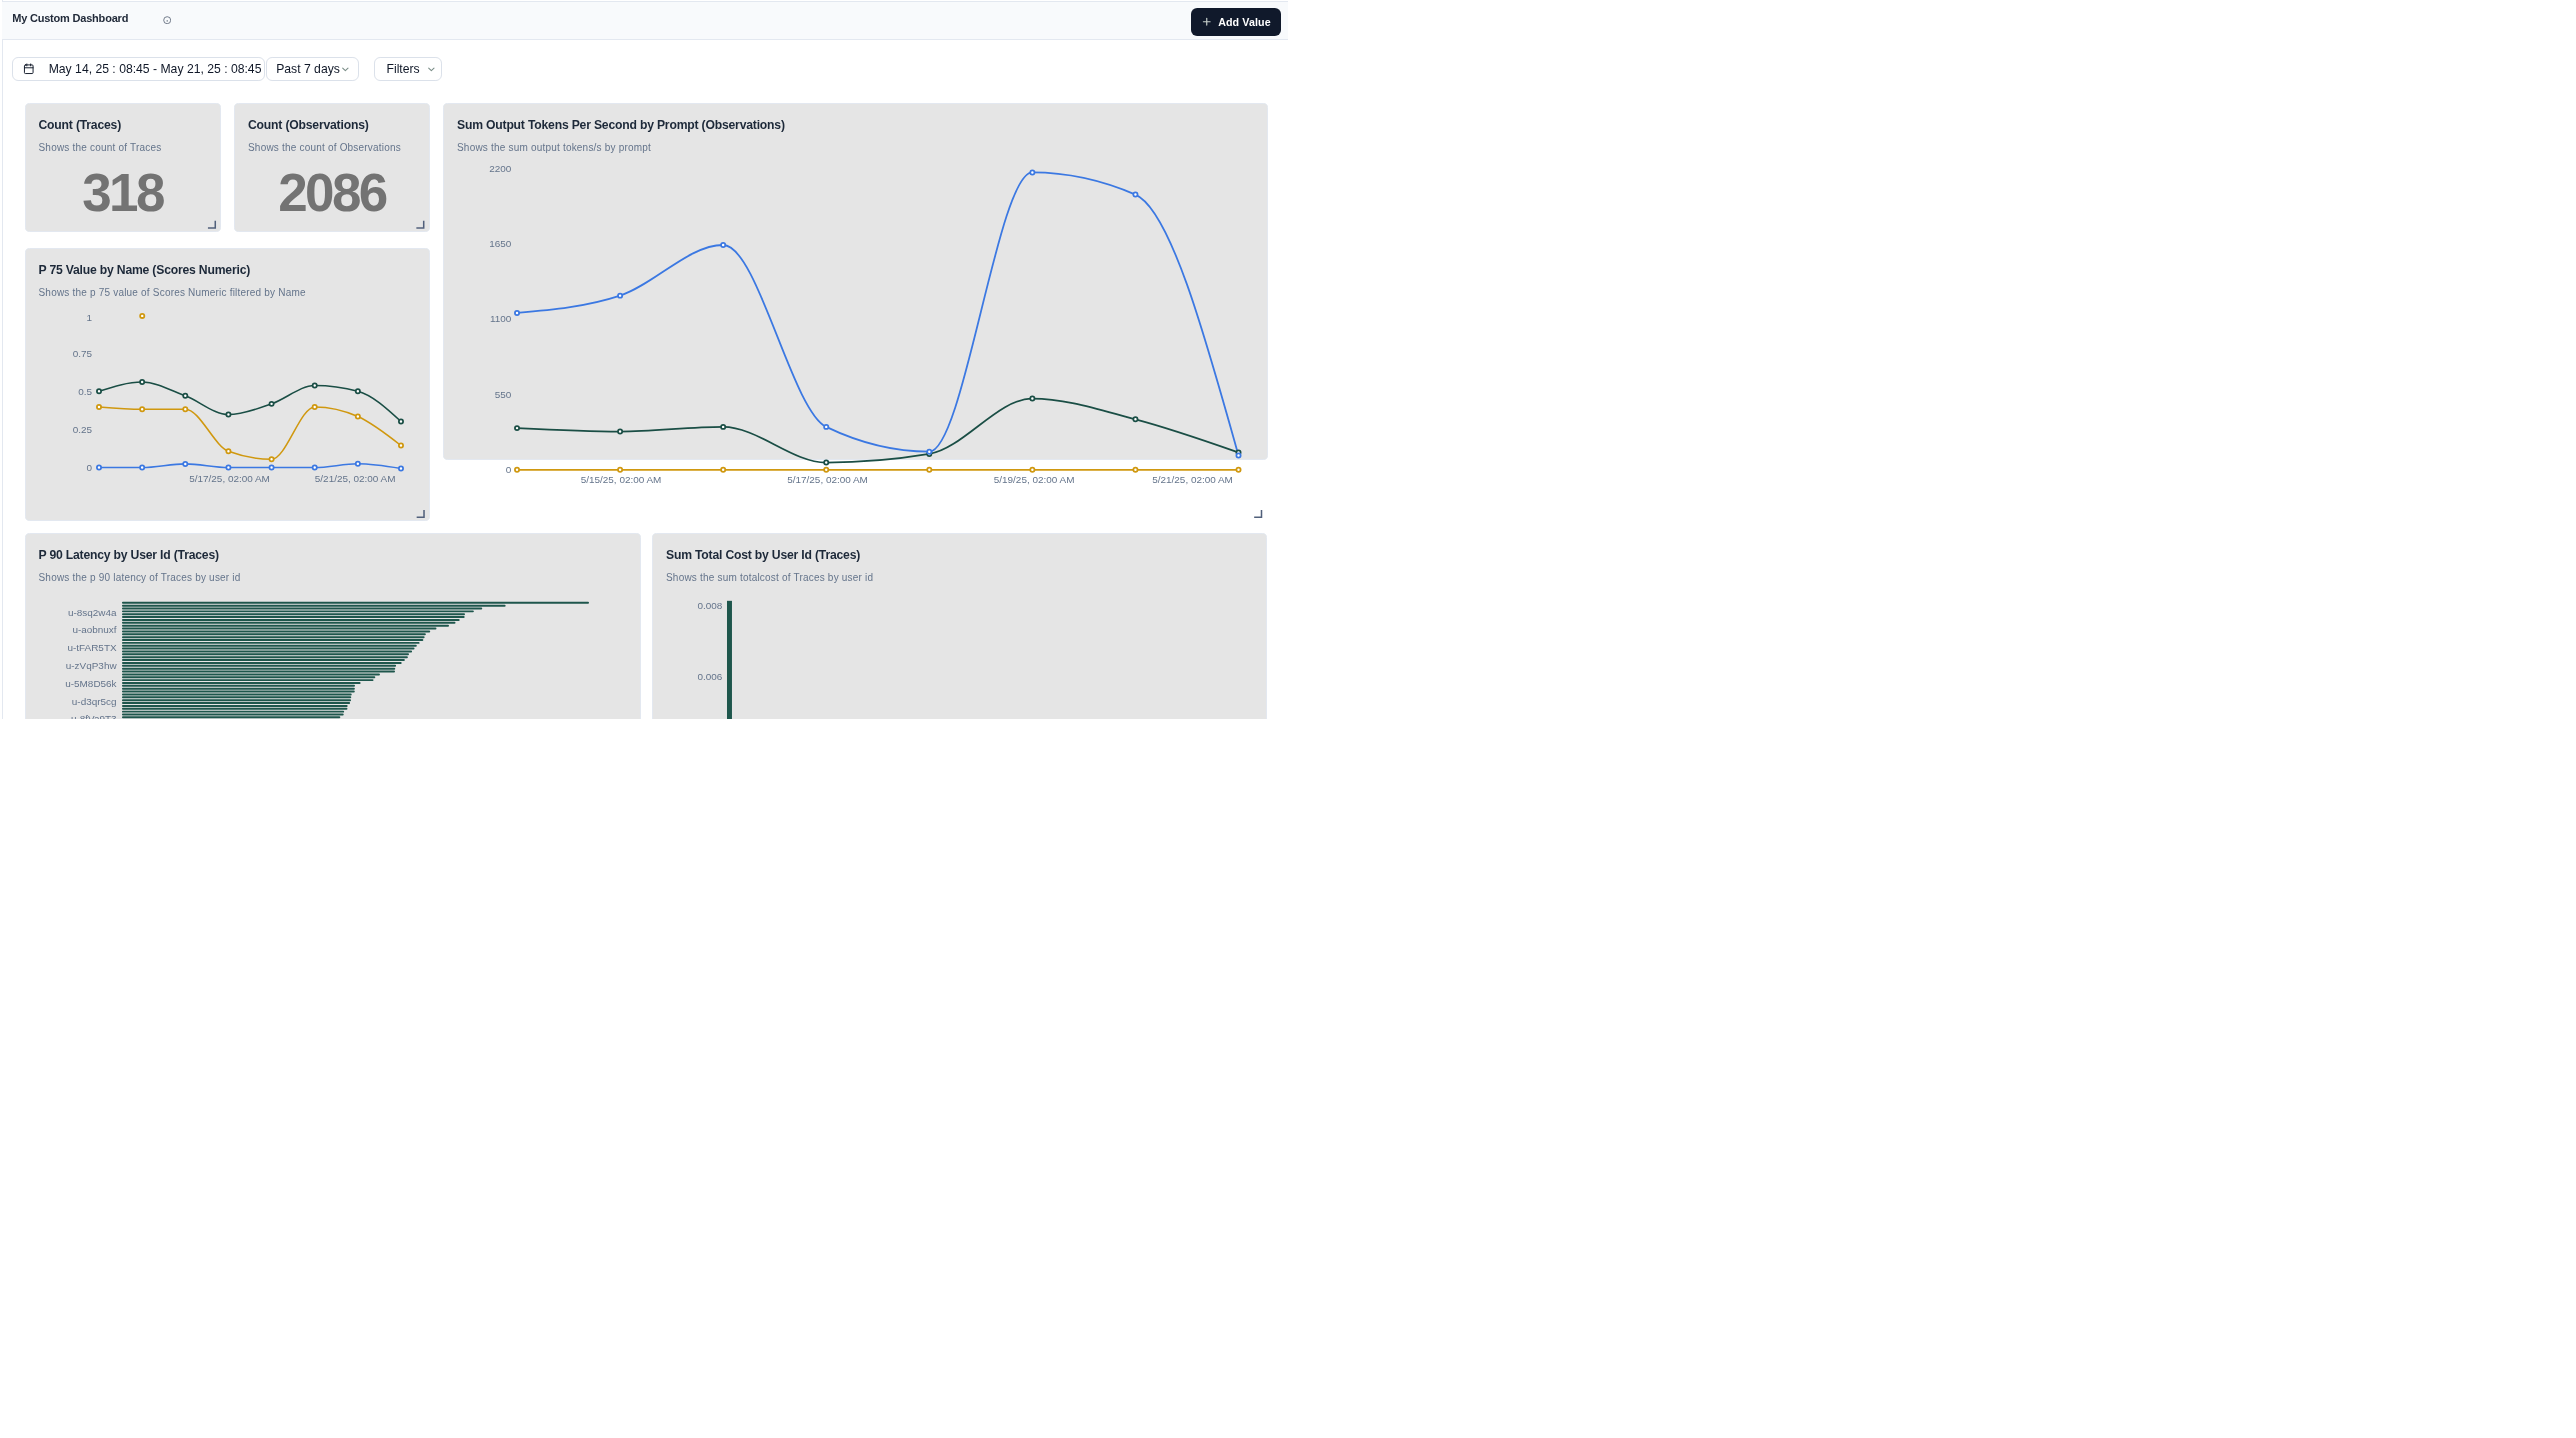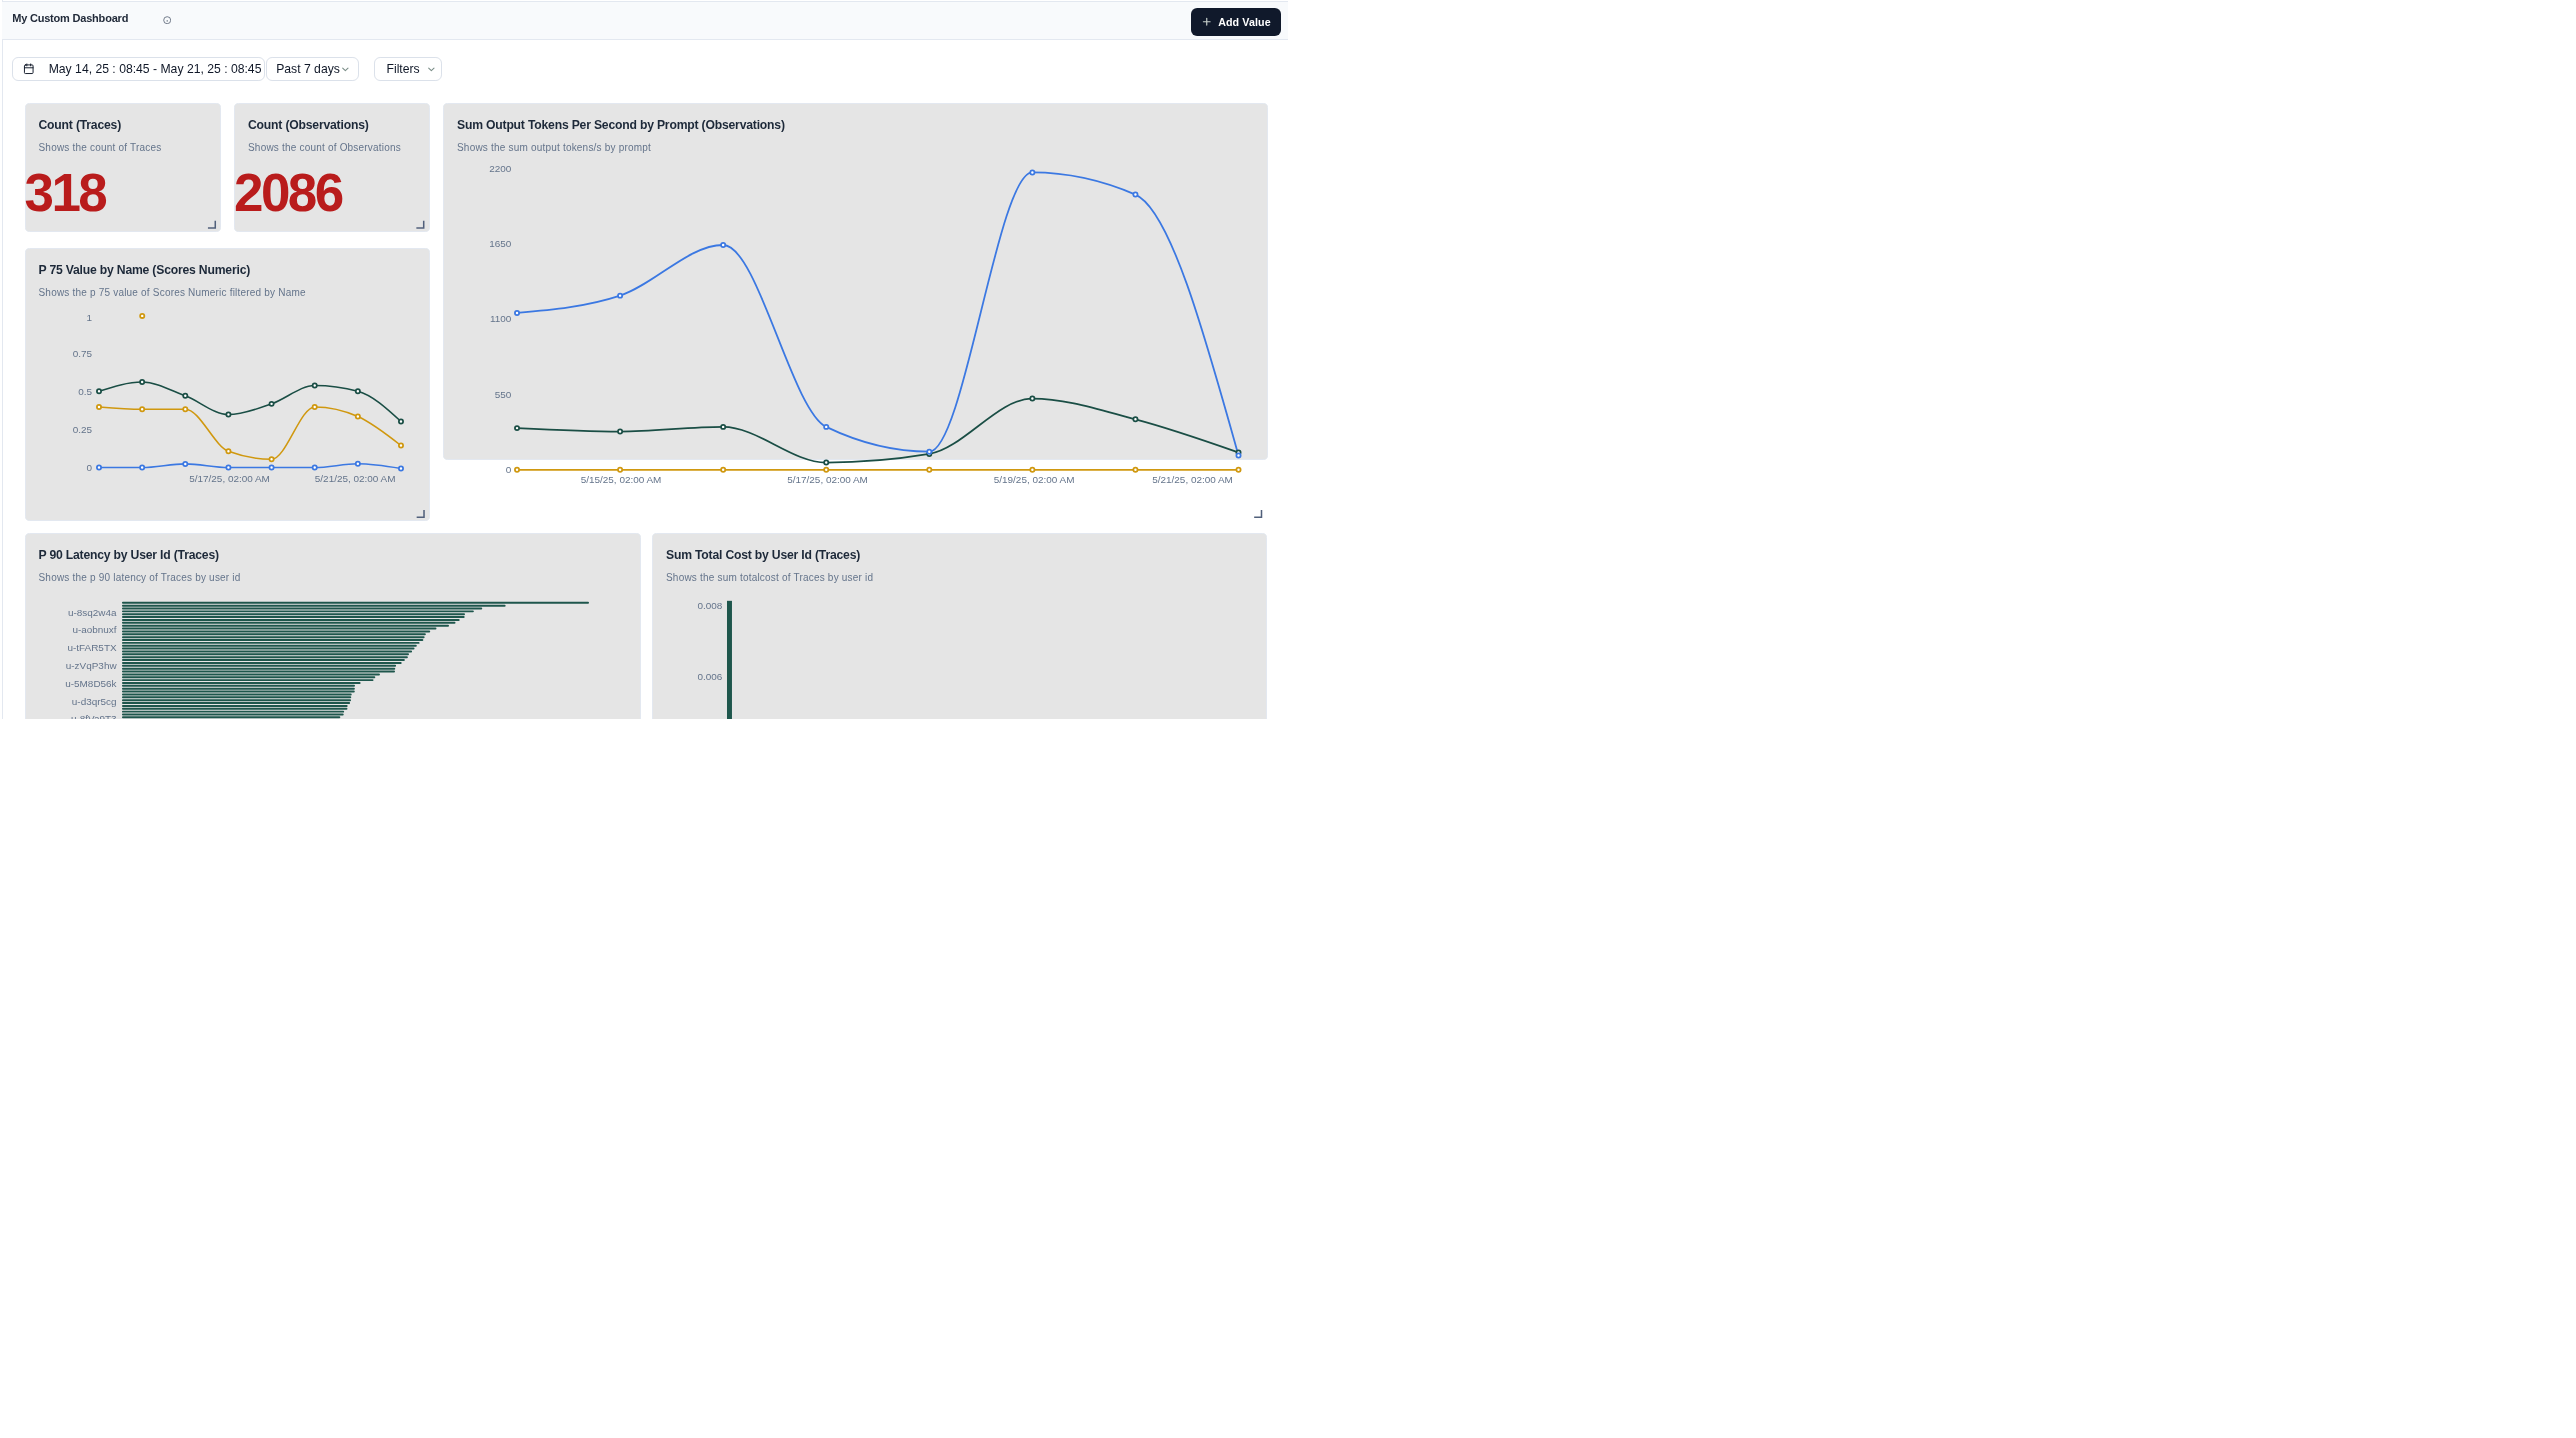--- a/index.html
+++ b/index.html
@@ -13,21 +13,21 @@
   border-radius:6.1px; color:#fff; display:flex; align-items:center; justify-content:center; gap:5.4px;
   font-size:10.7px; font-weight:700; letter-spacing:0.1px; }
 .fbtn { position:absolute; top:57px; height:24px; background:#fff; border:0.8px solid #dbe1ea;
   border-radius:6.1px; display:flex; align-items:center; padding:0 10.7px; }
 .dtx { font-size:12.2px; color:#101828; white-space:nowrap; }
 .panel { position:absolute; background:#e5e5e5; border:0.8px solid #e3e8f0; border-radius:4.6px; }
 .pt { position:absolute; left:13px; top:13.8px; font-size:12.2px; font-weight:700; color:#1d2939;
   line-height:14.5px; letter-spacing:-0.2px; white-space:nowrap; }
 .ps { position:absolute; left:13px; top:38px; font-size:10px; letter-spacing:0.2px; color:#64748b; line-height:12.2px;
   white-space:nowrap; }
-.big { position:absolute; text-align:left; font-size:53px; font-weight:700; color:#b91c1c;
+.big { position:absolute; text-align:center; font-size:53px; font-weight:700; color:#737373;
   line-height:51px; letter-spacing:-2.6px; }
 .ov { position:absolute; left:0; top:0; }
 .ov text.tick { font-family:"Liberation Sans", sans-serif; font-size:13px; fill:#64748b; }
 </style></head>
 <body>
 <div class="edge"></div>
 <div class="hdr"></div>
 <div class="htitle">My Custom Dashboard</div>
 <svg width="8.4" height="8.4" viewBox="0 0 24 24" fill="none" stroke="#5b6676" stroke-width="2.4" style="position:absolute;left:163px;top:16px">
     <circle cx="12" cy="12" r="10"></circle>

